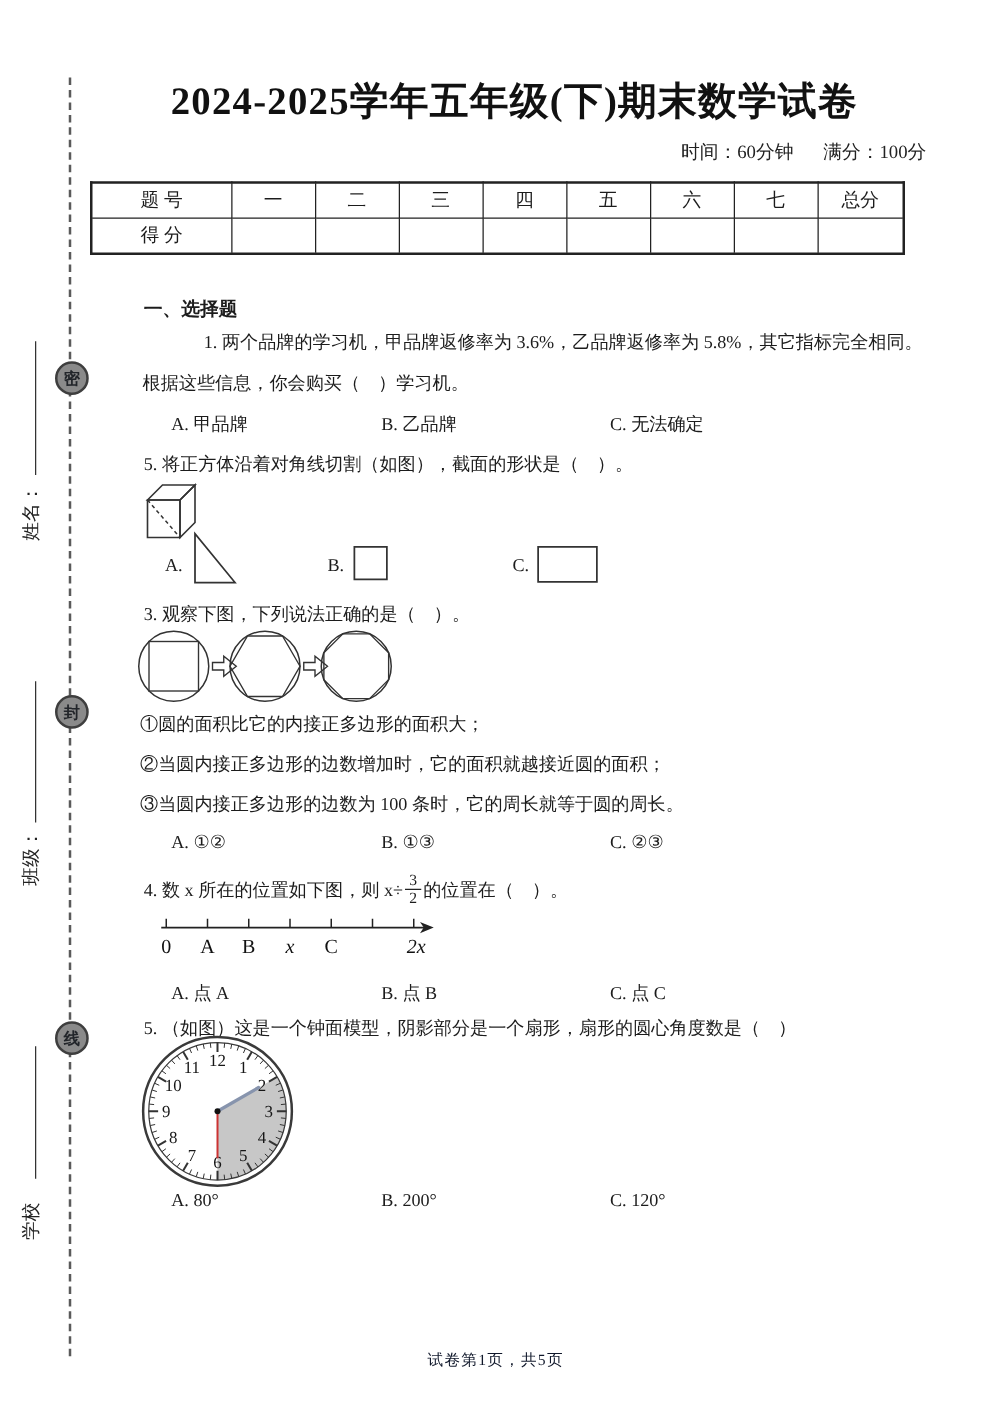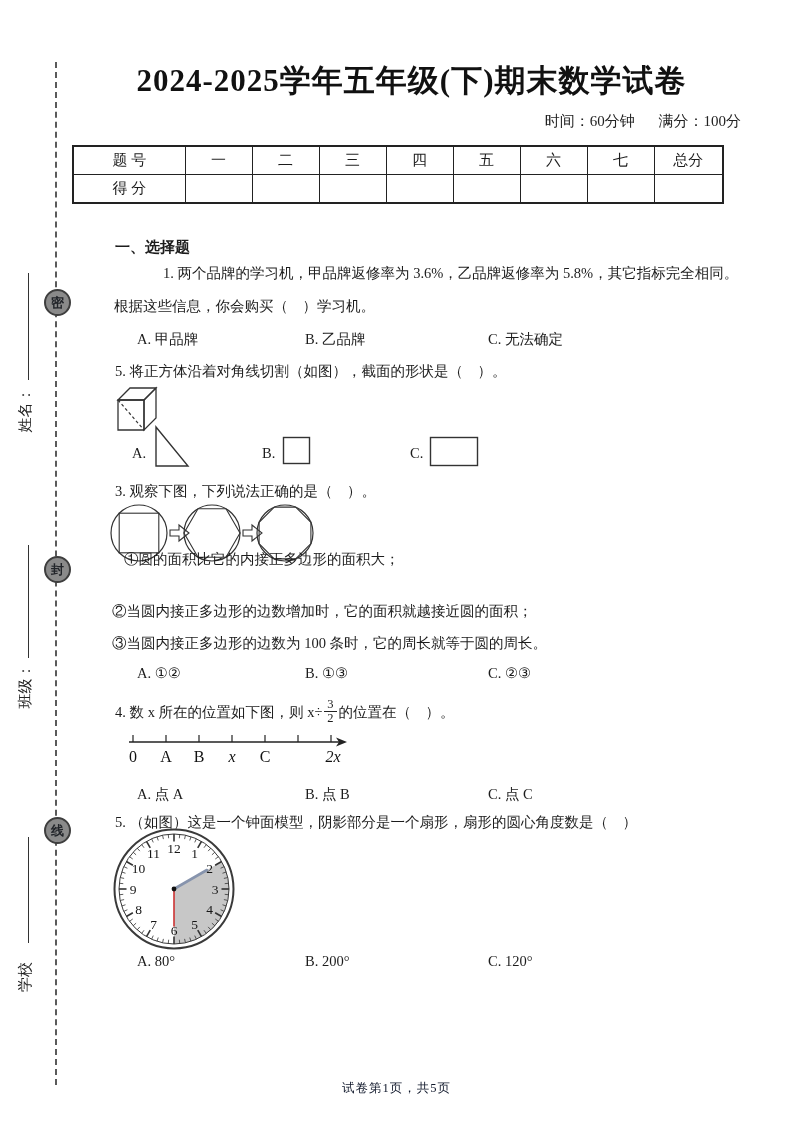--- a/index.html
+++ b/index.html
@@ -132,21 +132,21 @@
   <path d="M60,28 L69,28 L69,23 L79,31 L69,39 L69,34 L60,34 Z" fill="#fff" stroke="#333" stroke-width="1.1"></path>
 
   <circle cx="102" cy="31" r="28" fill="none" stroke="#333" stroke-width="1.2"></circle>
   <polygon points="130,31 116,6.8 88,6.8 74,31 88,55.2 116,55.2" fill="none" stroke="#333" stroke-width="1.1"></polygon>
 
   <path d="M133,28 L142,28 L142,23 L152,31 L142,39 L142,34 L133,34 Z" fill="#fff" stroke="#333" stroke-width="1.1"></path>
 
   <circle cx="175" cy="31" r="28" fill="none" stroke="#333" stroke-width="1.2"></circle>
   <polygon points="200.9,41.7 185.7,56.9 164.3,56.9 149.1,41.7 149.1,20.3 164.3,5.1 185.7,5.1 200.9,20.3" fill="none" stroke="#333" stroke-width="1.1"></polygon>
 </svg>
-<div class="abs t" style="left:112px;top:550px;margin-left:12px;">①圆的面积比它的内接正多边形的面积大；</div>
+<div class="abs t" style="left:112px;top:570px;">①圆的面积比它的内接正多边形的面积大；</div>
 <div class="abs t" style="left:112px;top:602px;">②当圆内接正多边形的边数增加时，它的面积就越接近圆的面积；</div>
 <div class="abs t" style="left:112px;top:634px;">③当圆内接正多边形的边数为 100 条时，它的周长就等于圆的周长。</div>
 <div class="abs t opt-a" style="top:665px;">A. ①②</div>
 <div class="abs t opt-b" style="top:665px;">B. ①③</div>
 <div class="abs t opt-c" style="top:665px;">C. ②③</div>
 
 <div class="abs t" style="left:115px;top:700px;">
   <span>4. 数 x 所在的位置如下图，则 x÷</span><span class="frac"><span class="num">3</span><span class="den">2</span></span><span>的位置在（　）。</span>
 </div>
 <svg class="abs" style="left:125px;top:728px;" width="235" height="42" viewBox="0 0 235 42">

